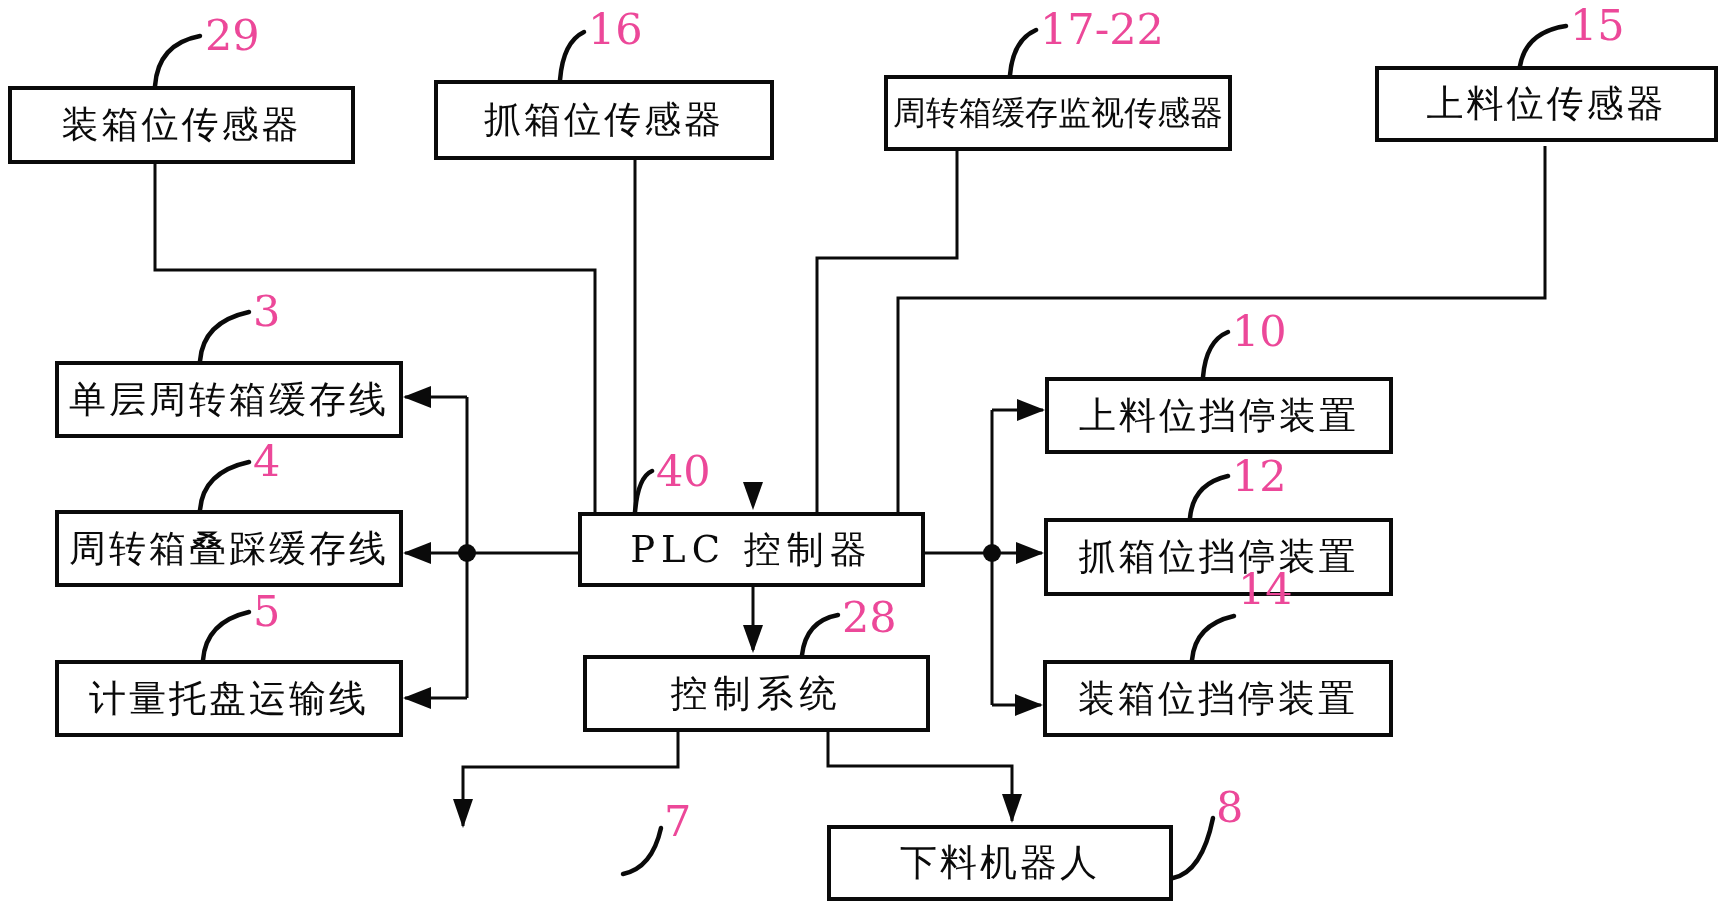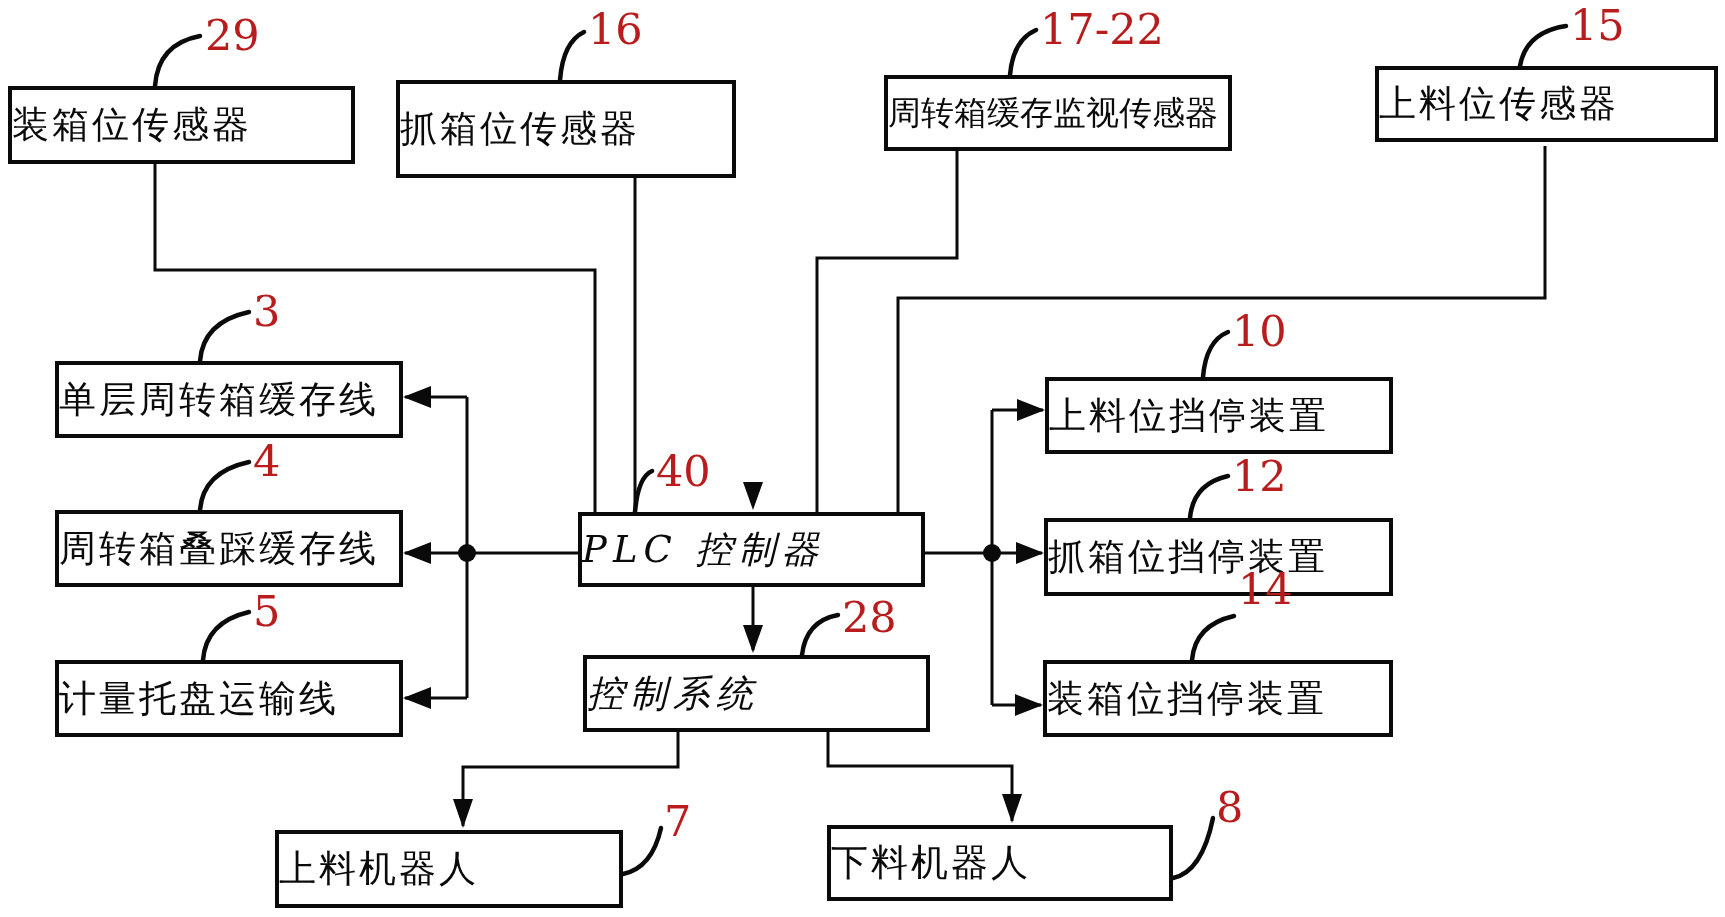--- a/index.html
+++ b/index.html
@@ -4,27 +4,27 @@
 <style>
   html,body{margin:0;padding:0;background:#e8e8e8;}
   #canvas{
     position:relative;width:1725px;height:917px;background:#ffffff;
     font-family:"DejaVu Serif","Liberation Serif",serif;color:#000;
     overflow:hidden;
   }
   #wires{position:absolute;left:0;top:0;width:1725px;height:917px;}
   .node{
     position:absolute;box-sizing:border-box;border:4px solid #0a0a0a;background:#fff;
-    display:flex;align-items:center;justify-content:flex-start;text-align:center;
+    display:flex;align-items:center;justify-content:center;text-align:center;
     font-size:37px;letter-spacing:3px;white-space:nowrap;color:#0a0a0a;
   }
   .node.tight{font-size:33px;letter-spacing:0;}
-  .node.wide{letter-spacing:6px;font-style:italic;}
+  .node.wide{letter-spacing:6px;}
   .ref{
-    position:absolute;font-size:43px;line-height:1;color:#b91c1c;
+    position:absolute;font-size:43px;line-height:1;color:#ec4899;
     font-family:"DejaVu Serif","Liberation Serif",serif;white-space:nowrap;
   }
 </style>
 </head>
 <body>
 
 <div id="canvas">
 
   <svg id="wires" viewBox="0 0 1725 917" xmlns="http://www.w3.org/2000/svg">
     <g stroke="#0a0a0a" stroke-width="3" fill="none">
@@ -74,21 +74,21 @@
       <path d="M1190,518 Q1193,484 1228,476"></path>
       <path d="M1192,660 Q1195,625 1234,616"></path>
       <path d="M623,874 Q652,868 661,828"></path>
       <path d="M1173,878 Q1202,872 1213,818"></path>
     </g>
   </svg>
 
   <div class="node" style="left:8px;top:86px;width:347px;height:78px">
       <span>装箱位传感器</span>
     </div>
-  <div class="node" style="left:396px;top:80px;width:340px;height:98px">
+  <div class="node" style="left:434px;top:80px;width:340px;height:80px">
       <span>抓箱位传感器</span>
     </div>
   <div class="node tight" style="left:884px;top:75px;width:348px;height:76px">
       <span>周转箱缓存监视传感器</span>
     </div>
   <div class="node" style="left:1375px;top:66px;width:343px;height:76px">
       <span>上料位传感器</span>
     </div>
 
   <div class="node" style="left:55px;top:510px;width:348px;height:77px">
@@ -111,23 +111,20 @@
   <div class="node" style="left:1045px;top:377px;width:348px;height:77px">
       <span>上料位挡停装置</span>
     </div>
   <div class="node" style="left:1044px;top:518px;width:349px;height:78px">
       <span>抓箱位挡停装置</span>
     </div>
   <div class="node" style="left:1043px;top:660px;width:350px;height:77px">
       <span>装箱位挡停装置</span>
     </div>
 
-  <div class="node" style="left:275px;top:830px;width:348px;height:78px">
-      <span>上料机器人</span>
-    </div>
   <div class="node" style="left:827px;top:825px;width:346px;height:76px">
       <span>下料机器人</span>
     </div>
 
   <div class="ref" style="left:205px;top:14px">29</div>
   <div class="ref" style="left:588px;top:8px">16</div>
   <div class="ref" style="left:1040px;top:8px">17-22</div>
   <div class="ref" style="left:1570px;top:4px">15</div>
   <div class="ref" style="left:253px;top:290px">3</div>
   <div class="ref" style="left:253px;top:440px">4</div>

